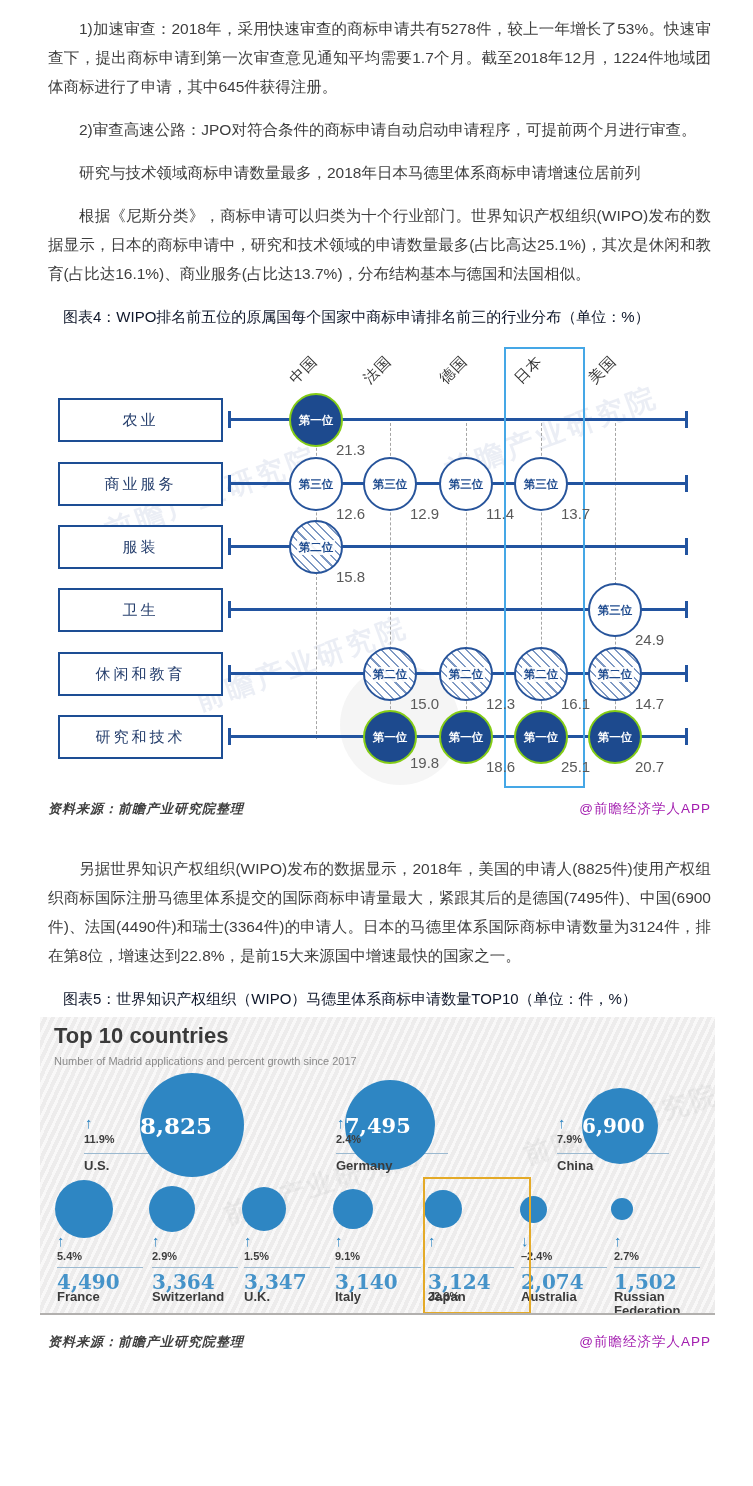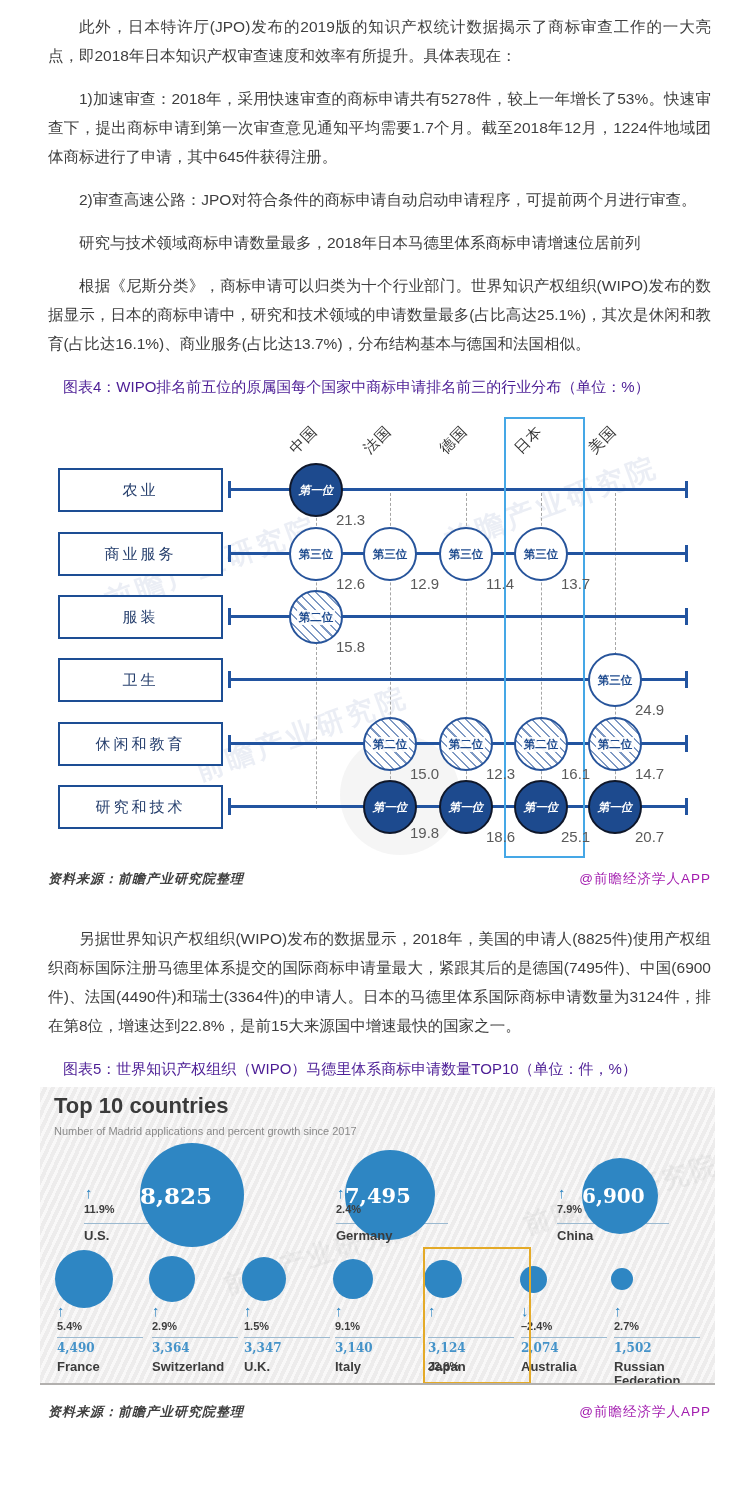--- a/index.html
+++ b/index.html
@@ -1,61 +1,60 @@
 <!DOCTYPE html>
 <html><head>
 <meta charset="utf-8">
 <style>
   html,body{margin:0;padding:0;background:#fff;}
   body{width:753px;font-family:"Liberation Sans","DejaVu Sans",sans-serif;color:#3e3e3e;}
   .page{position:relative;width:753px;min-height:1486px;background:#fff;overflow:hidden;}
   .para{margin:0 42px 0 48px;text-indent:2em;font-size:15.5px;line-height:29px;color:#3e3e3e;text-align:justify;}
   .mt1{margin-top:12px}.mt2{margin-top:14px}.mt3{margin-top:36px}.mt4{margin-top:24px}
-  .caption{margin:14px 42px 0 48px;text-indent:1em;font-size:15px;line-height:29px;color:#4c1d95;}
+  .caption{margin:14px 42px 0 48px;text-indent:1em;font-size:15px;line-height:29px;color:#0f172a;}
   .srcrow{display:flex;justify-content:space-between;align-items:center;margin:10px 42px 0 48px;}
   .srcnote{font-size:13px;font-weight:bold;font-style:italic;color:#3f3f3f;letter-spacing:1px;}
   .credit{font-size:13.5px;color:#a21caf;letter-spacing:1px;}
 
   
   .c4{position:relative;height:445px;margin:14px 38px 0 40px;background:#fff;}
   .c4-h{position:absolute;top:24px;font-size:15px;color:#333;transform:rotate(-45deg);transform-origin:left bottom;white-space:nowrap;letter-spacing:1px;z-index:3;}
   .c4-box{position:absolute;left:18px;width:161px;height:40px;border:2px solid #1d4e94;background:#fff;display:flex;align-items:center;justify-content:center;font-size:15px;color:#263f6d;letter-spacing:3px;z-index:3;}
   .c4-line{position:absolute;left:188px;width:460px;height:3px;background:#2254a0;z-index:1;}
   .c4-line::before,.c4-line::after{content:"";position:absolute;top:-7px;width:3px;height:17px;background:#2254a0;}
   .c4-line::before{left:0}.c4-line::after{right:0}
   .c4-dash{position:absolute;top:78px;height:316px;width:0;border-left:1px dashed #a5a5a5;z-index:0;}
   .c4-hl{position:absolute;left:464px;top:2px;width:77px;height:437px;border:2px solid #45a7e6;z-index:2;pointer-events:none;}
   .c4-c{position:absolute;width:50px;height:50px;border-radius:50%;display:flex;align-items:center;justify-content:center;font-size:11.5px;font-weight:bold;z-index:3;box-sizing:content-box;}
-  .c4-c.r1{background:#1d4a8e;border:2px solid #0f172a;color:#fff;font-style:italic;}
+  .c4-c.r1{background:#1d4a8e;border:2px solid #84cc16;color:#fff;}
   .c4-c.r2{background-color:#fff;background-image:repeating-linear-gradient(45deg,rgba(39,84,155,.6) 0 1.5px,transparent 1.5px 6.5px);border:2px solid #27549b;color:#1d4a8e;}
   .c4-c.r2 .t{background:rgba(255,255,255,.9);padding:0 2px;}
   .c4-c.r3{background:#fff;border:2px solid #27549b;color:#1d4a8e;}
   .c4-v{position:absolute;font-size:15px;color:#5a5a5a;z-index:4;}
   .wm{position:absolute;color:rgba(90,118,170,.12);font-size:28px;font-weight:bold;transform:rotate(-20deg);white-space:nowrap;z-index:0;letter-spacing:4px;}
   .wm-logo{position:absolute;width:120px;height:120px;border-radius:50%;background:rgba(120,120,120,.07);z-index:0;}
 
   
   .c5{position:relative;height:296px;margin:4px 38px 0 40px;background-color:#edecec;background-image:repeating-linear-gradient(115deg,rgba(255,255,255,.65) 0 3px,rgba(255,255,255,0) 3px 7px);border-bottom:2px solid #b2b0ae;overflow:hidden;}
   .c5-title{position:absolute;left:14px;top:6px;font-size:22px;font-weight:bold;color:#3a3a3a;}
   .c5-sub{position:absolute;left:14px;top:38px;font-size:11px;color:#8a8a8a;}
   .bub{position:absolute;border-radius:50%;background:#2e86c3;display:flex;align-items:center;justify-content:flex-start;color:#fff;font-family:"DejaVu Serif","Liberation Serif",serif;font-weight:bold;z-index:2;}
   .arrow{position:absolute;font-size:15px;font-weight:bold;color:#2e86c3;z-index:3;line-height:1;}
   .pct{position:absolute;font-size:11px;font-weight:bold;color:#3d3d3d;z-index:3;line-height:1;}
   .uline{position:absolute;height:1px;background:#9bb9d0;z-index:1;}
   .cname{position:absolute;font-size:13px;font-weight:bold;color:#3b3b3b;z-index:3;line-height:14px;width:86px;}
-  .num{position:absolute;font-size:12px;font-weight:bold;color:#4593c9;font-family:"DejaVu Serif","Liberation Serif",serif;z-index:3;line-height:1;}
+  .num{position:absolute;font-size:20px;font-weight:bold;color:#4593c9;font-family:"DejaVu Serif","Liberation Serif",serif;z-index:3;line-height:1;}
   .c5-hl{position:absolute;left:383px;top:160px;width:104px;height:133px;border:2px solid #e4aa28;z-index:5;pointer-events:none;}
   .wm2{position:absolute;color:rgba(150,150,150,.10);font-size:26px;font-weight:bold;transform:rotate(-18deg);white-space:nowrap;z-index:0;letter-spacing:3px;}
 </style>
 </head>
 <body>
 
 <div class="page">
 
-  <p class="para mt1">此外，日本特许厅(JPO)发布的2019版的知识产权统计数据揭示了商标审查工作的一大亮点，即2018年日本知识产权审查速度和效率有所提升。具体表现在：</p>
   <p class="para mt2">1)加速审查：2018年，采用快速审查的商标申请共有5278件，较上一年增长了53%。快速审查下，提出商标申请到第一次审查意见通知平均需要1.7个月。截至2018年12月，1224件地域团体商标进行了申请，其中645件获得注册。</p>
   <p class="para mt2">2)审查高速公路：JPO对符合条件的商标申请自动启动申请程序，可提前两个月进行审查。</p>
   <p class="para mt2">研究与技术领域商标申请数量最多，2018年日本马德里体系商标申请增速位居前列</p>
   <p class="para mt2">根据《尼斯分类》，商标申请可以归类为十个行业部门。世界知识产权组织(WIPO)发布的数据显示，日本的商标申请中，研究和技术领域的申请数量最多(占比高达25.1%)，其次是休闲和教育(占比达16.1%)、商业服务(占比达13.7%)，分布结构基本与德国和法国相似。</p>
   <p class="caption">图表4：WIPO排名前五位的原属国每个国家中商标申请排名前三的行业分布（单位：%）</p>
 
   <div class="c4">
     <span class="wm" style="left:60px;top:130px;">前瞻产业研究院</span>
     <span class="wm" style="left:400px;top:70px;">前瞻产业研究院</span>
     <span class="wm" style="left:150px;top:300px;">前瞻产业研究院</span>

